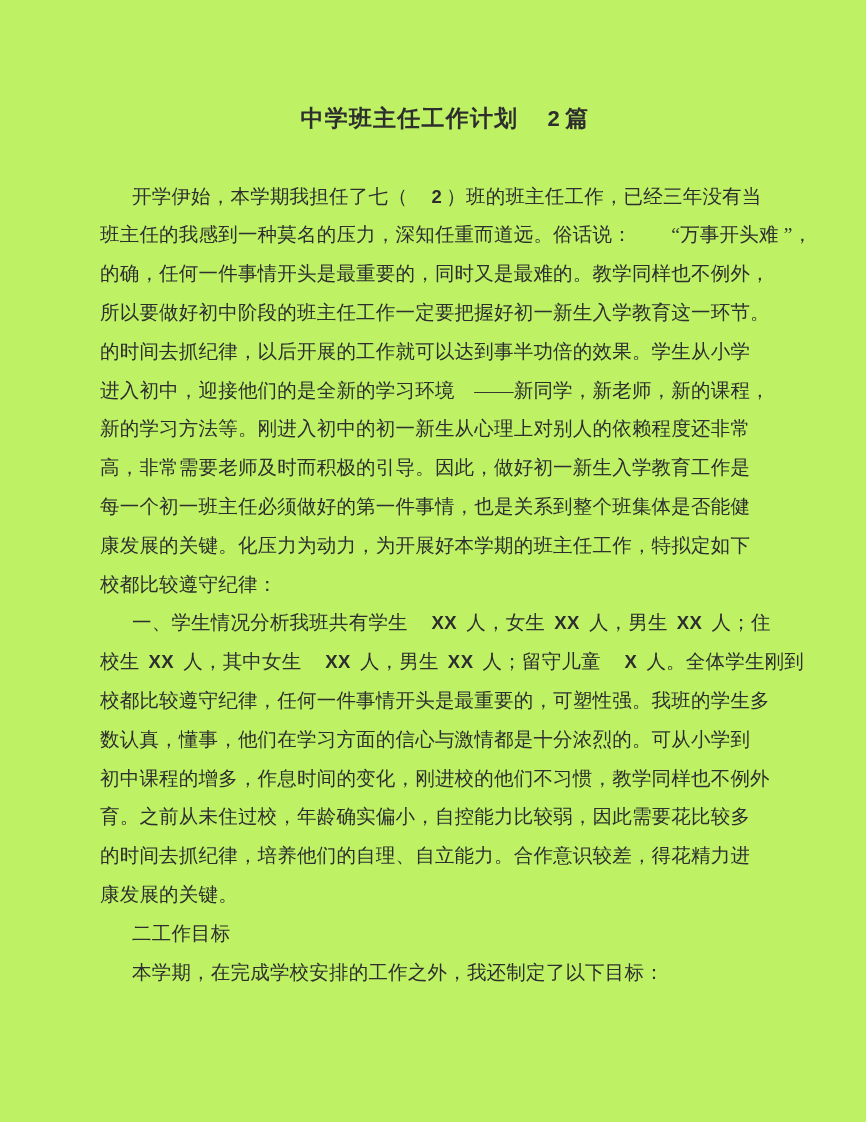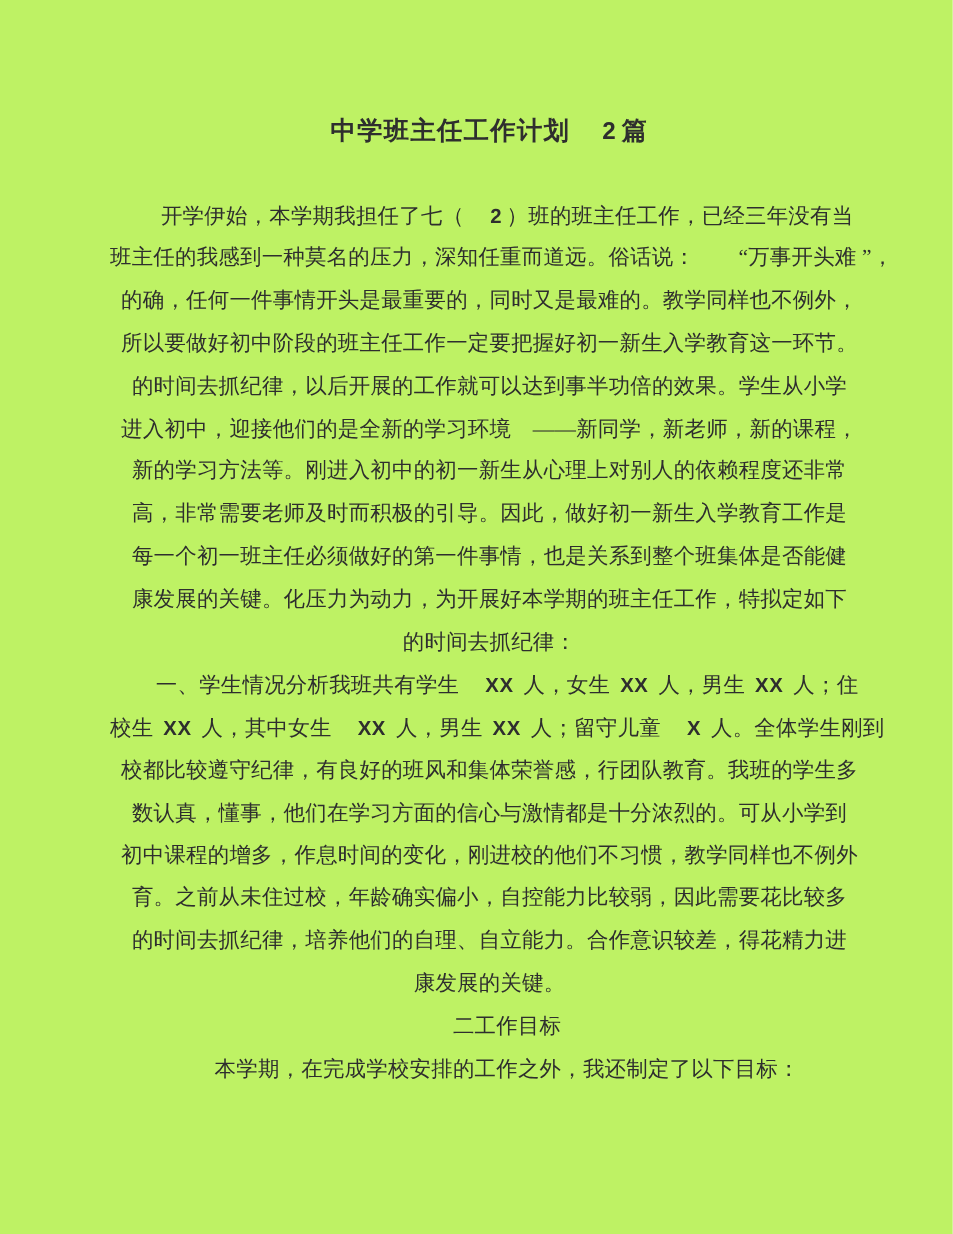--- a/index.html
+++ b/index.html
@@ -31,21 +31,20 @@
     letter-spacing: 1.2px;
     white-space: nowrap;
   }
   .title-spacer {
     height: 38.8px;
   }
   .body-lines {
     font-size: 19.5px;
     line-height: 38.8px;
     letter-spacing: 0.2px;
-    text-align: center;
   }
   .line {
     white-space: nowrap;
     height: 38.8px;
   }
   .line.indent {
     padding-left: 32px;
   }
   .num {
     font-family: "Liberation Sans", sans-serif;
@@ -70,24 +69,24 @@
         <div class="line indent">开学伊始，本学期我担任了七（　<span class="num">2</span>）班的班主任工作，已经三年没有当</div>
         <div class="line">班主任的我感到一种莫名的压力，深知任重而道远。俗话说：　　“万事开头难 ”，</div>
         <div class="line">的确，任何一件事情开头是最重要的，同时又是最难的。教学同样也不例外，</div>
         <div class="line">所以要做好初中阶段的班主任工作一定要把握好初一新生入学教育这一环节。</div>
         <div class="line">的时间去抓纪律，以后开展的工作就可以达到事半功倍的效果。学生从小学</div>
         <div class="line">进入初中，迎接他们的是全新的学习环境　——新同学，新老师，新的课程，</div>
         <div class="line">新的学习方法等。刚进入初中的初一新生从心理上对别人的依赖程度还非常</div>
         <div class="line">高，非常需要老师及时而积极的引导。因此，做好初一新生入学教育工作是</div>
         <div class="line">每一个初一班主任必须做好的第一件事情，也是关系到整个班集体是否能健</div>
         <div class="line">康发展的关键。化压力为动力，为开展好本学期的班主任工作，特拟定如下</div>
-        <div class="line">的时间去抓纪律：</div>
+        <div class="line">校都比较遵守纪律：</div>
         <div class="line indent">一、学生情况分析我班共有学生　<span class="num">XX</span> 人，女生 <span class="num">XX</span> 人，男生 <span class="num">XX</span> 人；住</div>
         <div class="line">校生 <span class="num">XX</span> 人，其中女生　<span class="num">XX</span> 人，男生 <span class="num">XX</span> 人；留守儿童　<span class="num">X</span> 人。全体学生刚到</div>
-        <div class="line">校都比较遵守纪律，有良好的班风和集体荣誉感，行团队教育。我班的学生多</div>
+        <div class="line">校都比较遵守纪律，任何一件事情开头是最重要的，可塑性强。我班的学生多</div>
         <div class="line">数认真，懂事，他们在学习方面的信心与激情都是十分浓烈的。可从小学到</div>
         <div class="line">初中课程的增多，作息时间的变化，刚进校的他们不习惯，教学同样也不例外</div>
         <div class="line">育。之前从未住过校，年龄确实偏小，自控能力比较弱，因此需要花比较多</div>
         <div class="line">的时间去抓纪律，培养他们的自理、自立能力。合作意识较差，得花精力进</div>
         <div class="line">康发展的关键。</div>
         <div class="line indent">二工作目标</div>
         <div class="line indent">本学期，在完成学校安排的工作之外，我还制定了以下目标：</div>
       </div>
   </div>
 </div>

